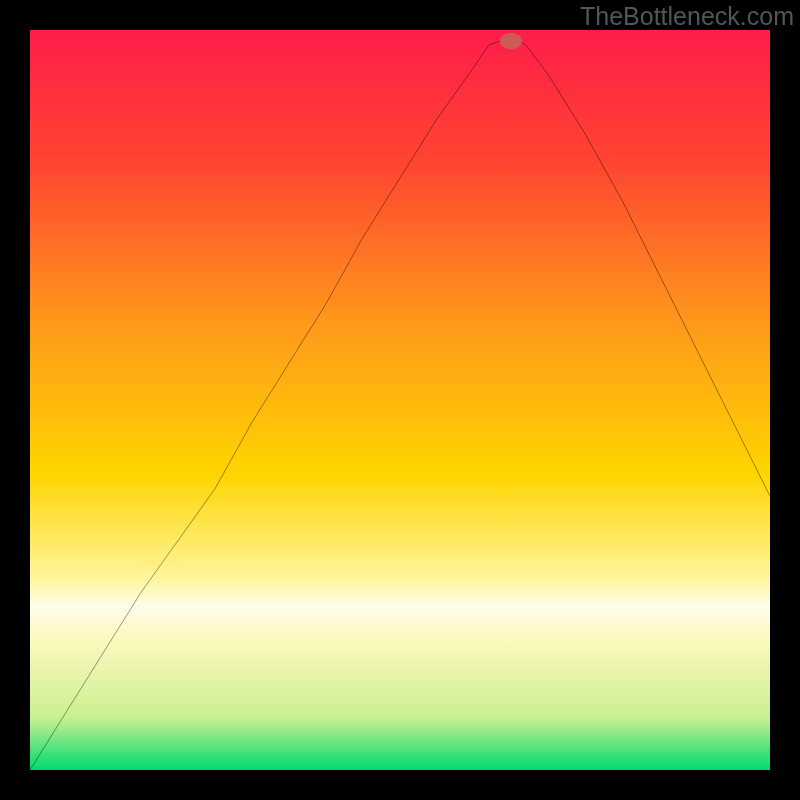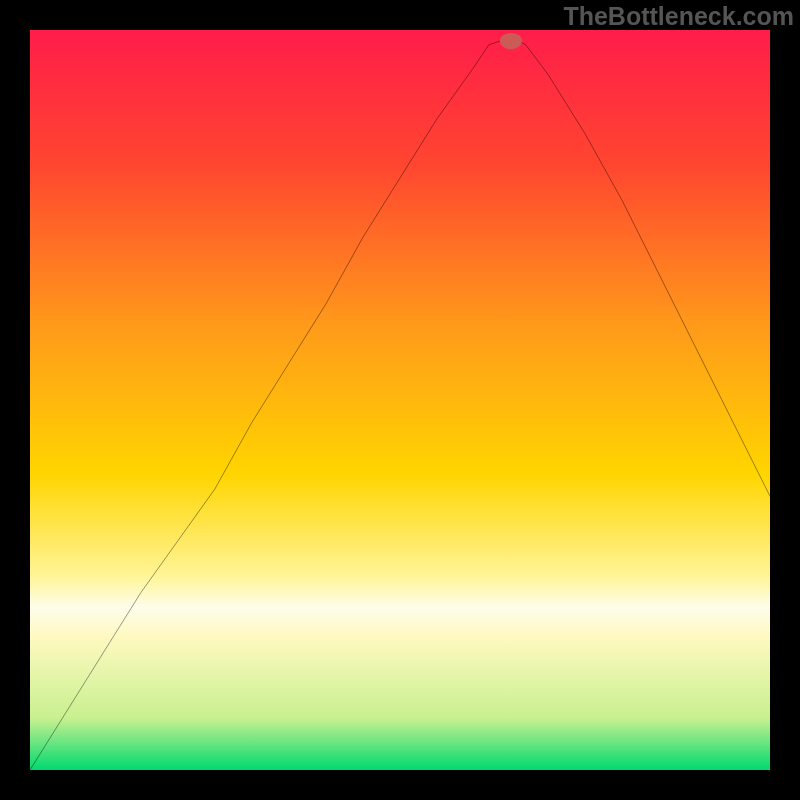--- a/index.html
+++ b/index.html
@@ -10,21 +10,21 @@
     background: #000;
     position: relative;
     font-family: Arial, Helvetica, sans-serif;
   }
   .watermark {
     position: absolute;
     top: 2px;
     right: 6px;
     color: #555;
     font-size: 25px;
-    font-weight: 700;
+    font-weight: 400;
     z-index: 10;
   }
   .plot {
     position: absolute;
     left: 30px;
     top: 30px;
     width: 740px;
     height: 740px;
     display: block;
   }

